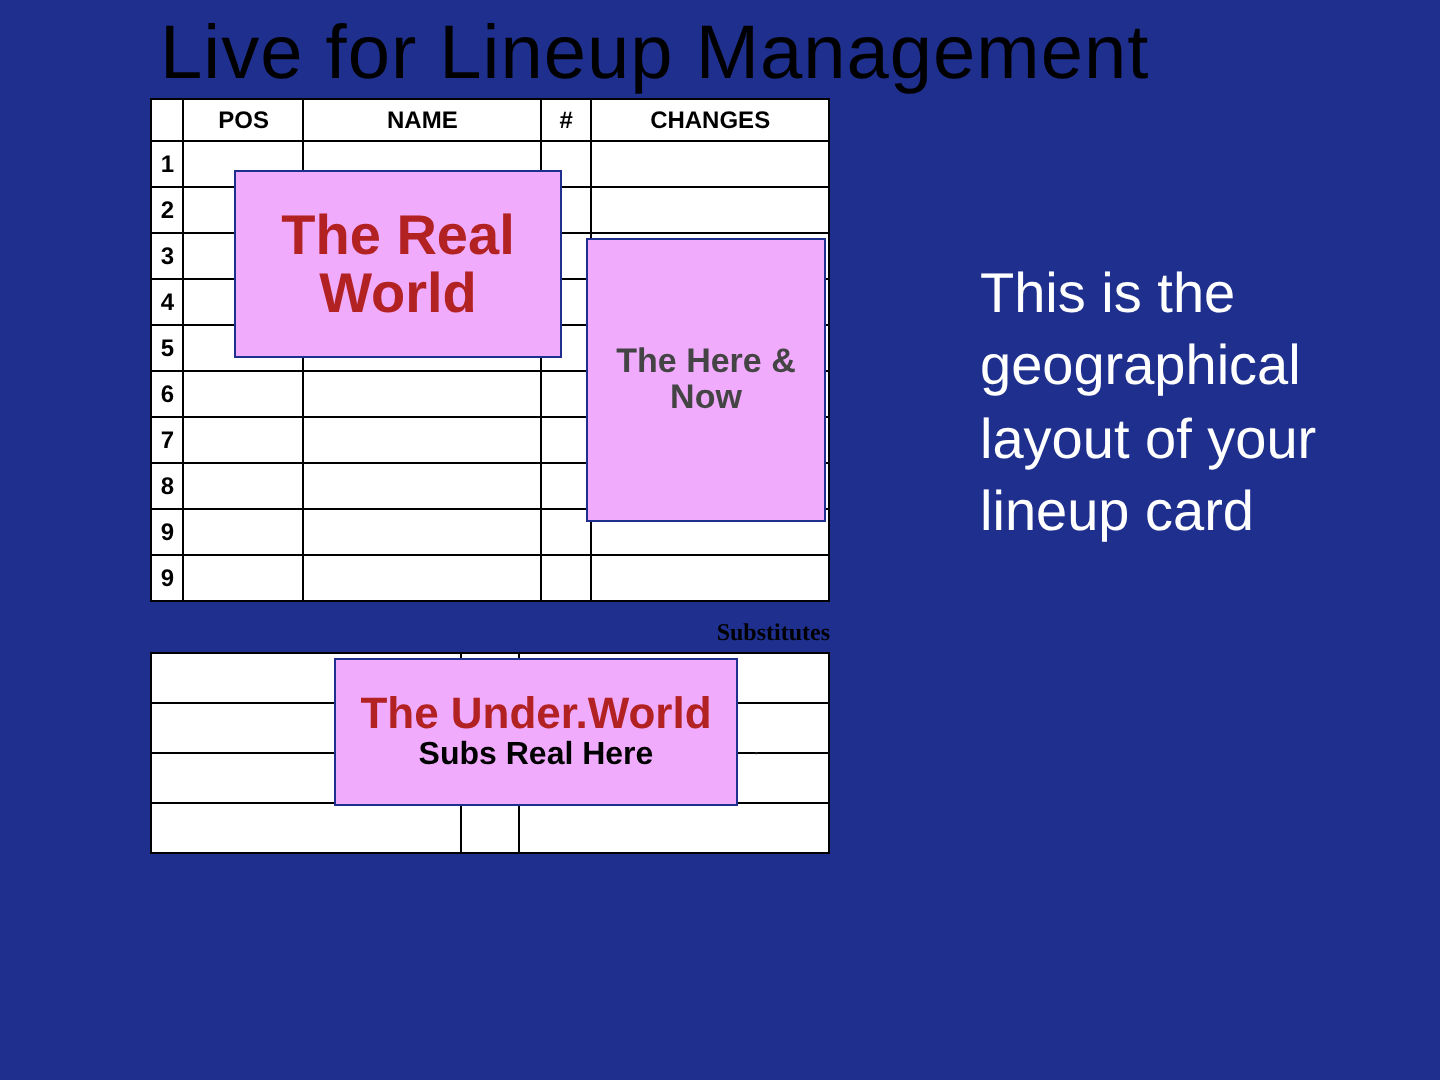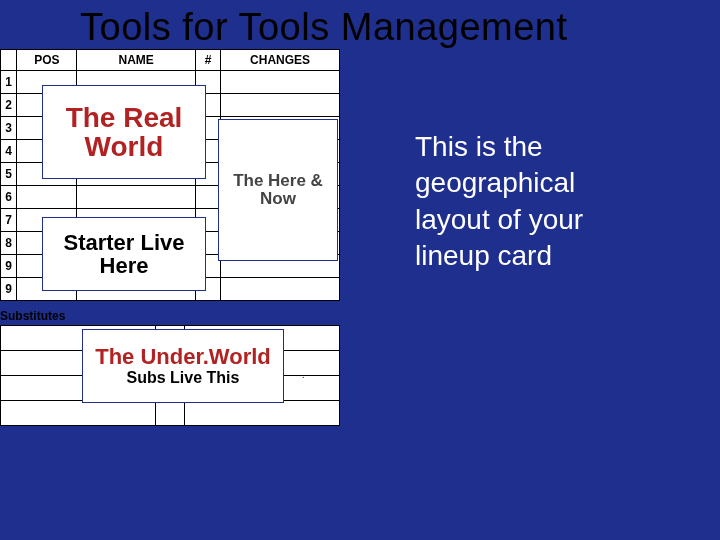--- a/index.html
+++ b/index.html
@@ -1,48 +1,48 @@
 <!DOCTYPE html>
 <html><head>
 <meta charset="utf-8">
 <style>
   html,body{margin:0;padding:0;width:720px;height:540px;background:#1e2f8e;font-family:Georgia,"Times New Roman",serif;overflow:hidden}
   .title{color:#000;font-family:"Comic Sans MS",cursive,sans-serif;font-size:38px;font-weight:400;padding:6px 0 0 80px;letter-spacing:0.5px}
   .stage{display:flex;flex-direction:row}
-  .card{position:relative;width:405px;}
+  .card{position:relative;width:405px;margin-left:75px}
   .lineup{border-collapse:collapse;width:340px;background:#fff}
   .lineup th,.lineup td{border:1px solid #000;font-family:Arial,Helvetica,sans-serif;font-size:12px;font-weight:700;text-align:center;padding:0}
   .lineup th{height:20px}
   .lineup td{height:22px}
   .lineup th.rownum{width:14px}
   .lineup td.rownum{width:14px}
   .lineup .col-pos{width:54px}
   .lineup .col-name{width:108px}
   .lineup .col-num{width:22px}
   .lineup .col-changes{width:108px}
-  .subs-label{width:340px;text-align:left;font-family:Liberation Sans, sans-serif;font-size:12px;font-weight:700;color:#000;padding:8px 0 2px 0}
+  .subs-label{width:340px;text-align:right;font-family:Liberation Serif, serif;font-size:12px;font-weight:700;color:#000;padding:8px 0 2px 0}
   .subs{border-collapse:collapse;width:340px;background:#fff}
   .subs td{border:1px solid #000;height:22px}
   .subs .c1{width:148px}
   .subs .c2{width:26px}
   .subs .c3{width:148px}
   
-  .annot{position:absolute;background:#ffffff;border:.5px solid #1e2f8e;display:flex;flex-direction:column;align-items:center;justify-content:center;text-align:center;font-family:"Comic Sans MS",cursive,sans-serif;font-weight:700;line-height:1.05}
+  .annot{position:absolute;background:#f0abfc;border:.5px solid #1e2f8e;display:flex;flex-direction:column;align-items:center;justify-content:center;text-align:center;font-family:"Comic Sans MS",cursive,sans-serif;font-weight:700;line-height:1.05}
   .annot.real{left:42px;top:36px;width:162px;height:92px;font-size:28px;color:#b22222}
   .annot.starter{left:42px;top:168px;width:162px;height:72px;font-size:22px;color:#000}
   .annot.here{left:218px;top:70px;width:118px;height:140px;font-size:17px;color:#444}
-  .annot.under{left:82px;top:280px;width:200px;height:72px;font-size:22px;color:#b22222}
+  .annot.under{left:92px;top:280px;width:200px;height:72px;font-size:22px;color:#b22222}
   .annot.under .sub{font-family:Arial,Helvetica,sans-serif;font-size:16px;font-weight:700;color:#000;margin-top:2px}
   .dot{position:absolute;left:302px;top:320px;font-size:10px;color:#222}
   .caption{width:220px;margin-left:10px;margin-top:80px;font-family:"Comic Sans MS",cursive,sans-serif;color:#fff;font-size:28px;line-height:1.3}
 </style>
 </head>
 <body>
 
-<div class="title">Tools for Tools Management</div>
+<div class="title">Live for Lineup Management</div>
 
 <div class="stage">
   <div class="card">
 
     <table class="lineup">
       <tbody>
           <tr>
         <th class="rownum"></th>
         <th class="col-pos">POS</th>
         <th class="col-name">NAME</th>
@@ -143,23 +143,22 @@
           </tr>
       <tr>
             <td class="c1"></td>
             <td class="c2"></td>
             <td class="c3"></td>
           </tr>
     </tbody>
       </table>
 
     <div class="annot real">The Real World</div>
-    <div class="annot starter">Starter Live Here</div>
     <div class="annot here">The Here &amp; Now</div>
     <div class="annot under">
       <span>The Under.World</span>
-      <span class="sub">Subs Live This</span>
+      <span class="sub">Subs Real Here</span>
     </div>
     <span class="dot">.</span>
   </div>
 
   <div class="caption">This is the geographical layout of your lineup card</div>
 </div>
 
 </body></html>

